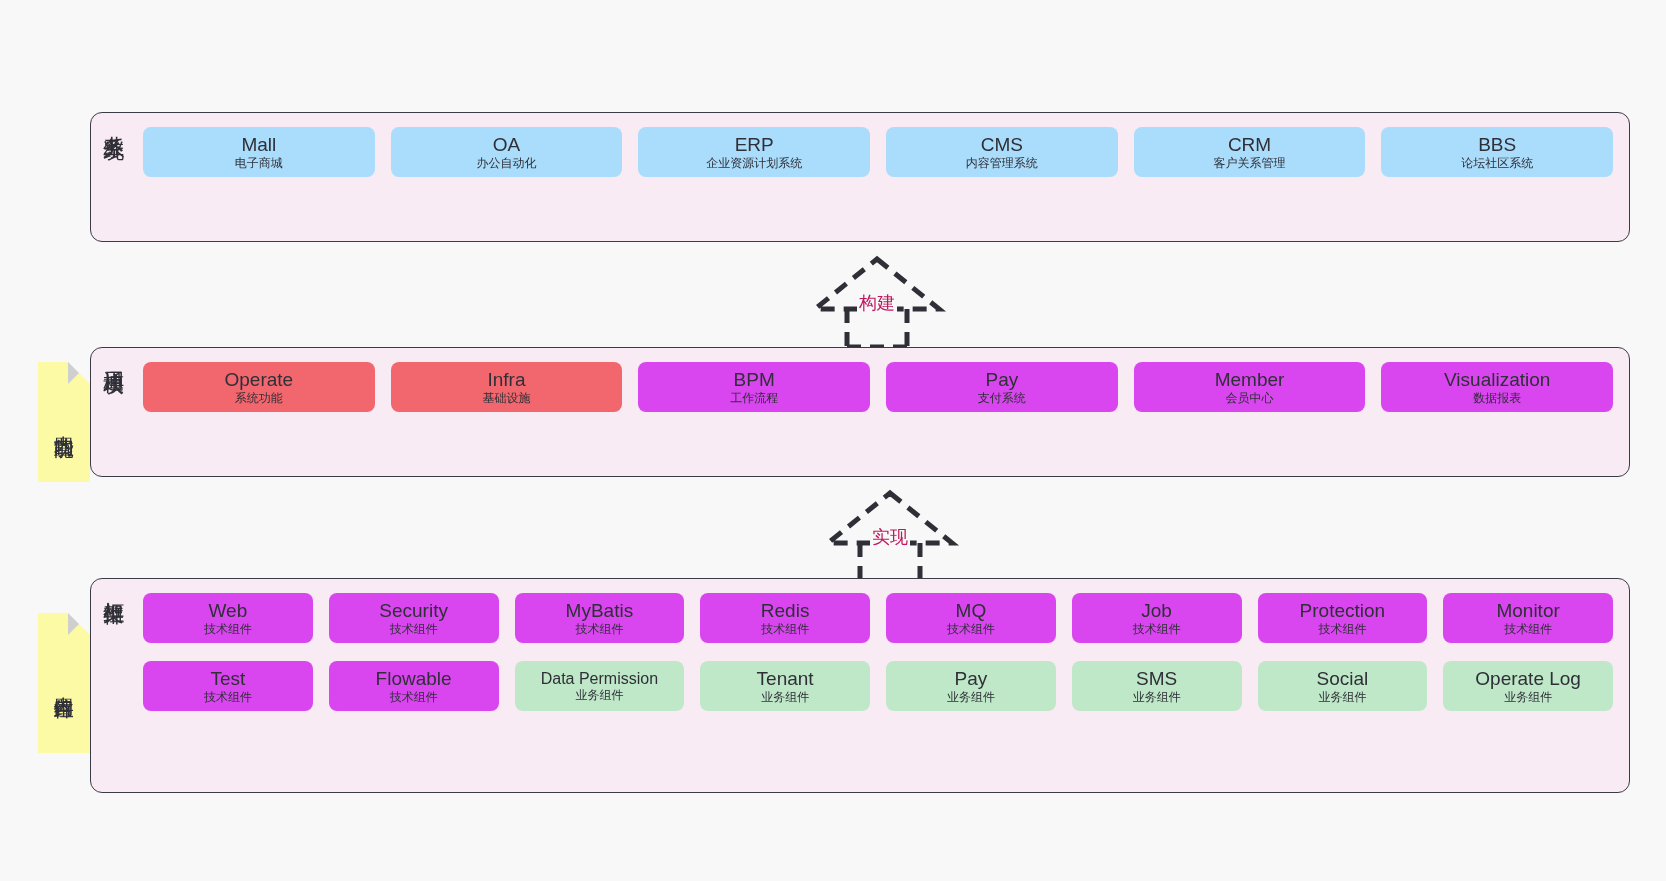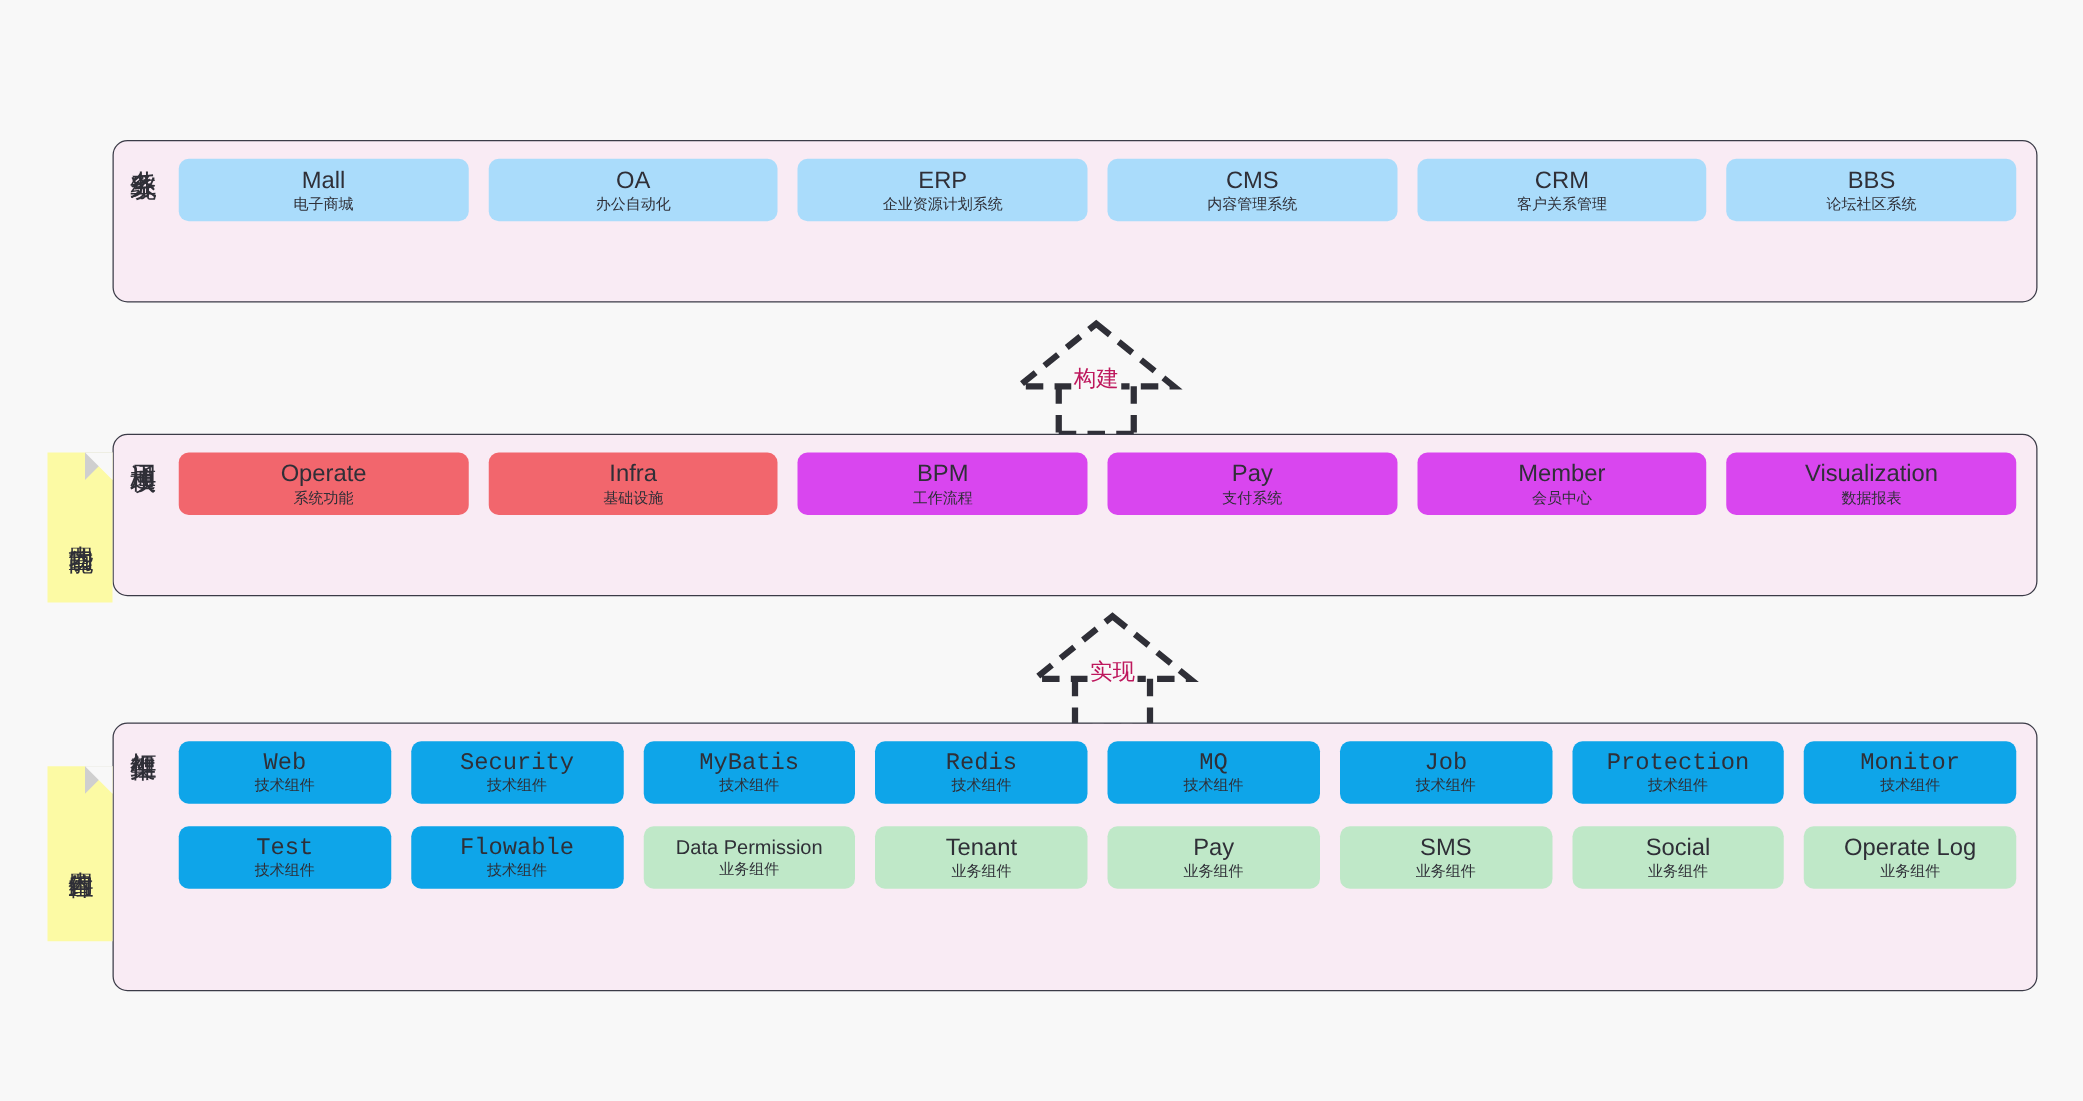--- a/index.html
+++ b/index.html
@@ -68,21 +68,21 @@
     padding: 6px 4px;
     min-width: 0;
   }
   .card .t-en { font-size: 19px; }
   .card .t-cn { font-size: 12px; }
   .card.two-line-en .t-en { font-size: 16px; }
 
   .c-blue       { background: #aadcfb; }
   .c-red        { background: #f2666d; }
   .c-pink       { background: #d946ef; }
-  .c-green      { background: #0ea5e9; font-family: Liberation Mono, monospace; }
+  .c-green      { background: #d946ef; }
   .c-greenlight { background: #bfe8c8; }
 
   
   .sticky {
     position: absolute;
     width: 52px;
     background: #fcfaa4;
     color: #2f2f37;
     font-size: 20px;
     letter-spacing: 1px;

